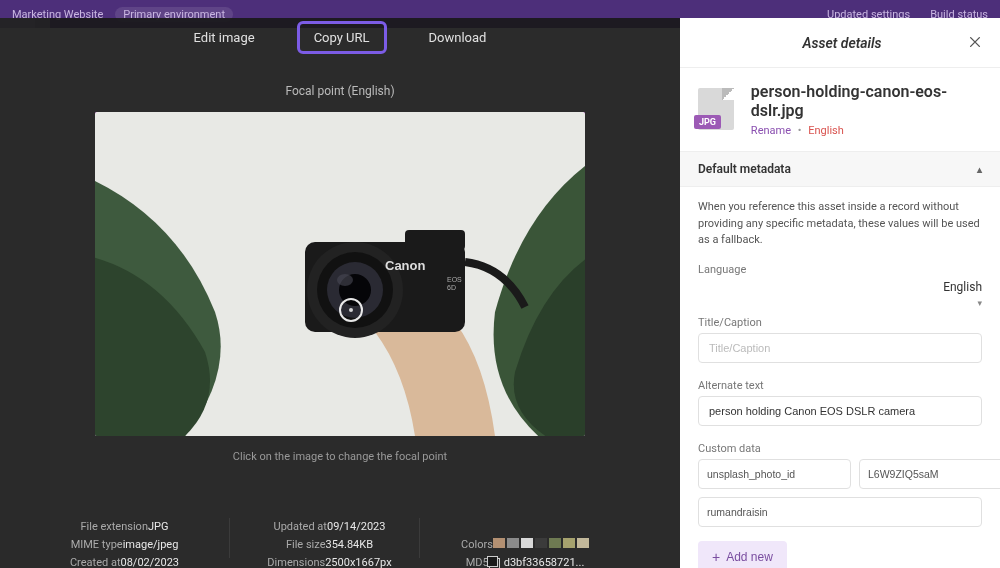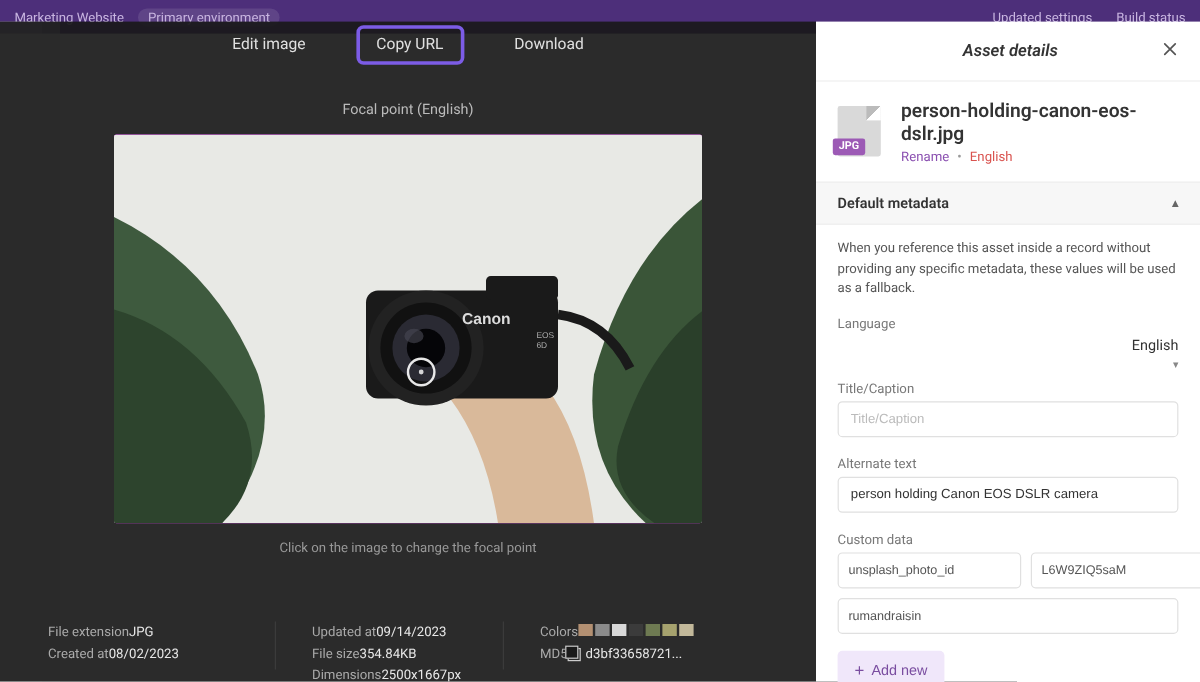--- a/index.html
+++ b/index.html
@@ -31,24 +31,24 @@
     .image-preview svg { width: 100%; height: 100%; display: block; }
     .focal-target { position: absolute; top: 186px; left: 244px; width: 24px; height: 24px; border: 2px solid rgba(255,255,255,0.9); border-radius: 50%; }
     .focal-target::after { content: ''; position: absolute; top: 50%; left: 50%; transform: translate(-50%,-50%); width: 4px; height: 4px; background: rgba(255,255,255,0.8); border-radius: 50%; }
     
     .focal-help { text-align: center; font-size: 11px; color: #999; margin-top: 14px; }
     
     
     .meta-strip { position: absolute; bottom: 0; left: 0; right: 0; height: 60px; display: flex; padding: 10px 40px; }
     .meta-col { flex: 0 0 auto; width: 190px; border-right: 1px solid rgba(255,255,255,0.08); padding-right: 20px; }
     .meta-col:nth-child(3) { border-right: none; }
-    .meta-row { display: flex; justify-content: flex-start; font-size: 11px; line-height: 18px; }
+    .meta-row { display: flex; justify-content: center; font-size: 11px; line-height: 18px; }
     .meta-label { color: #aaa; }
     .meta-val { color: #e8e8e8; }
-    .colors-col { width: 200px; padding-left: 30px; }
+    .colors-col { width: 200px; padding-left: 30px; margin-top: 18px; }
     .swatches { display: flex; gap: 2px; margin-top: 2px; }
     .swatch { width: 12px; height: 10px; }
     .md5-val { display: flex; align-items: center; gap: 4px; }
     .copy-icon { width: 11px; height: 11px; border: 1px solid #ccc; position: relative; }
     .copy-icon::before { content: ''; position: absolute; top: -3px; left: -3px; width: 9px; height: 9px; border: 1px solid #ccc; background: #1a1a1a; }
     
     
     .details-panel { position: absolute; top: 18px; right: 0; width: 320px; bottom: 0; background: #fff; display: flex; flex-direction: column; font-size: 12px; color: #333; overflow: hidden; }
     .details-header { display: flex; align-items: center; justify-content: space-between; padding: 14px 18px; border-bottom: 1px solid #eee; }
     .details-title { font-size: 14px; font-weight: 600; margin: 0 auto; font-style: italic; }
@@ -140,20 +140,24 @@
     <div class="focal-target"></div>
   </div>
 
   <div class="focal-help">Click on the image to change the focal point</div>
 
   <div class="meta-strip">
     <div class="meta-col">
       <div class="meta-row">
           <span class="meta-label">File extension</span>
           <span class="meta-val">JPG</span>
+        </div>
+      <div class="meta-row">
+          <span class="meta-label">MIME type</span>
+          <span class="meta-val">image/jpeg</span>
         </div>
       <div class="meta-row">
           <span class="meta-label">Created at</span>
           <span class="meta-val">08/02/2023</span>
         </div>
     </div>
     <div class="meta-col" style="padding-left:30px">
       <div class="meta-row">
           <span class="meta-label">Updated at</span>
           <span class="meta-val">09/14/2023</span>

